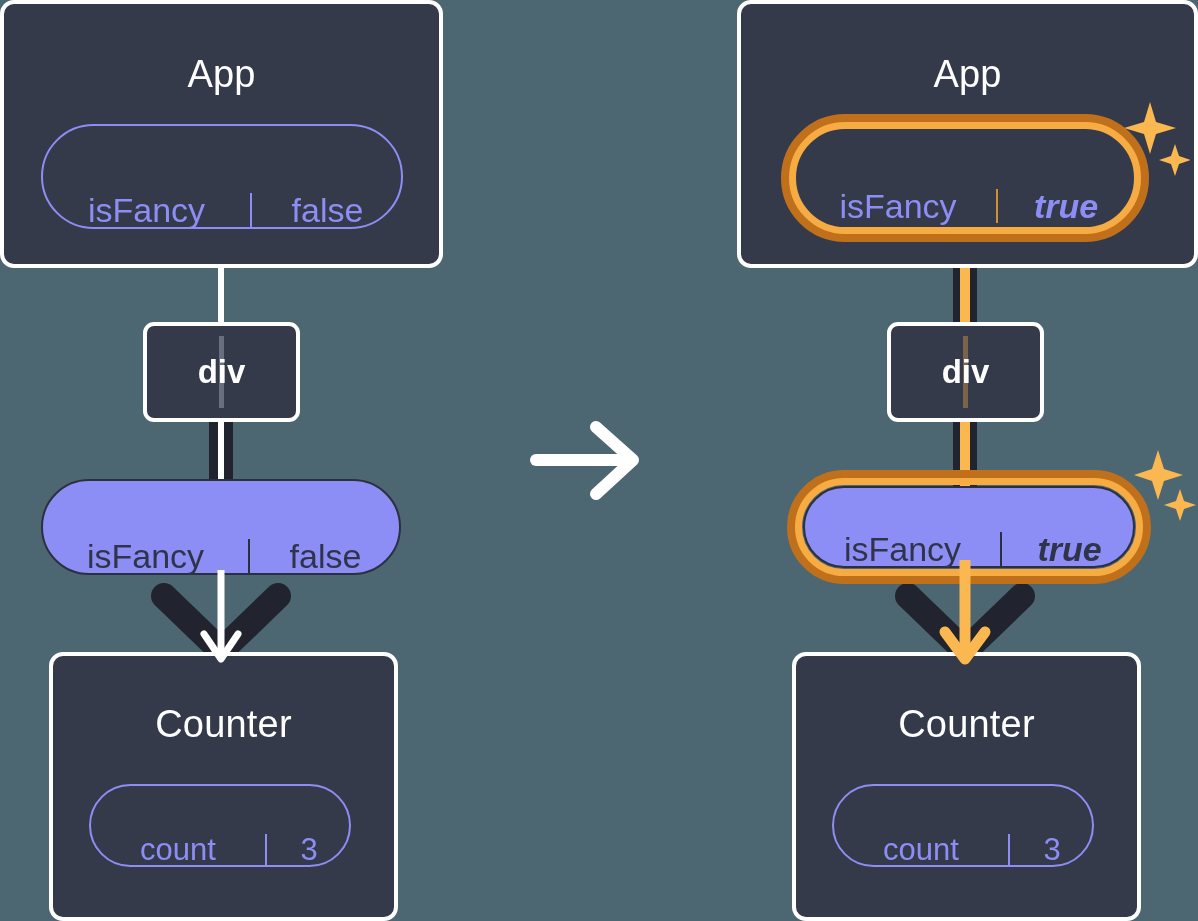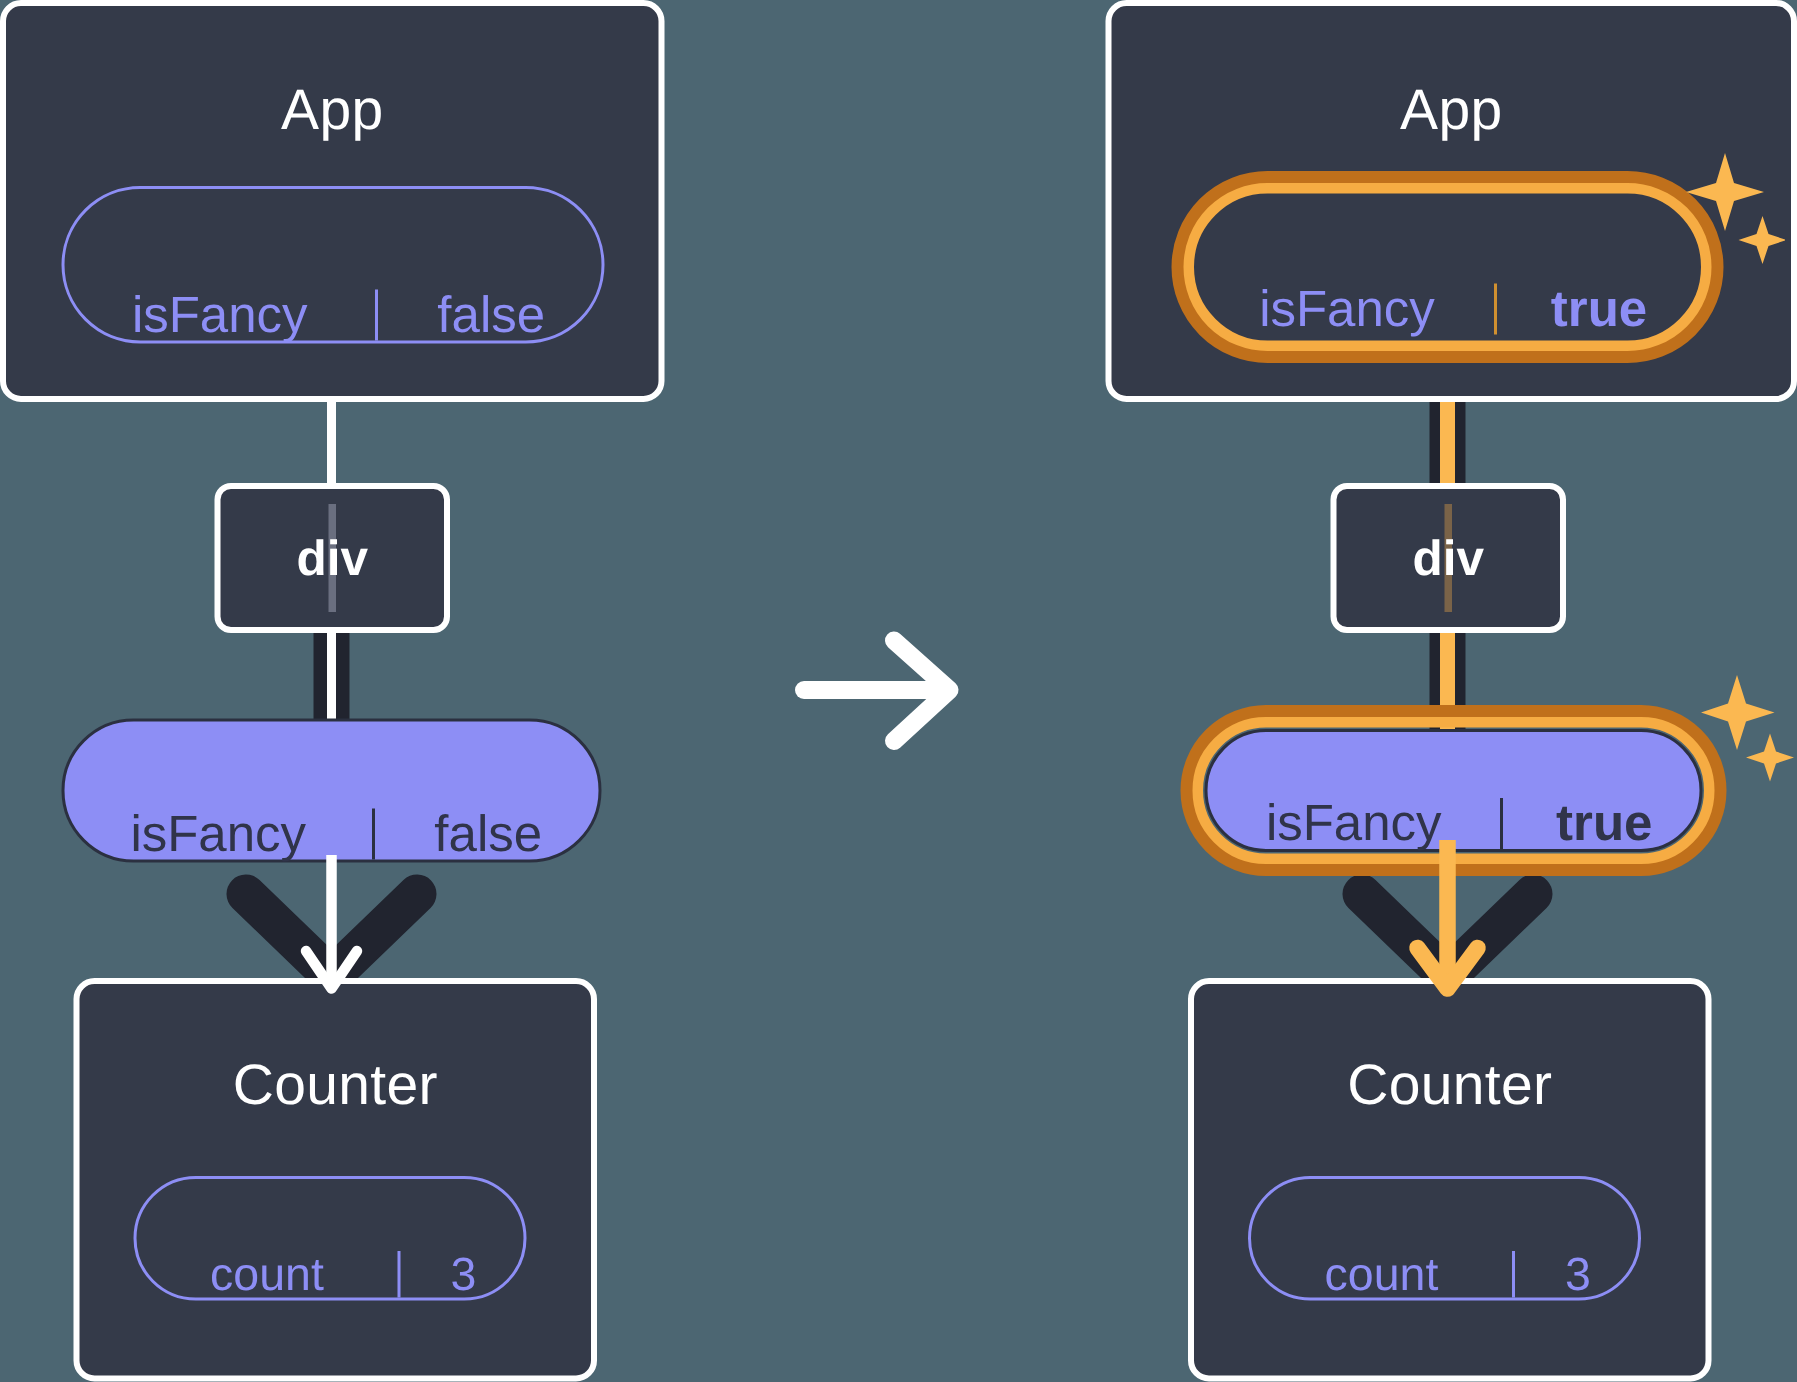--- a/index.html
+++ b/index.html
@@ -73,21 +73,21 @@
     flex:0 0 auto;
     display:flex;align-items:center;justify-content:center;
     font-size:34px;
     line-height:1;
   }
   .pill.outlined .cell{color:#8D8EF5;}
   .pill.filled .cell{color:#30344A;}
   .pill .cell.key{}
   .pill .cell.val{border-left:2px solid currentColor;}
   .pill.filled .cell.val{border-left:2px solid #2B3040;}
-  .pill .cell.val.bold{font-weight:700;}
+  .pill .cell.val.bold{font-weight:700;font-style:italic;}
 
   
   .ring{
     position:absolute;
     border-radius:999px;
     box-sizing:border-box;
     z-index:8;
   }
   .ring.outer{border:9px solid #C0701B;}
   .ring.inner{border:7px solid #F6AC43;}

